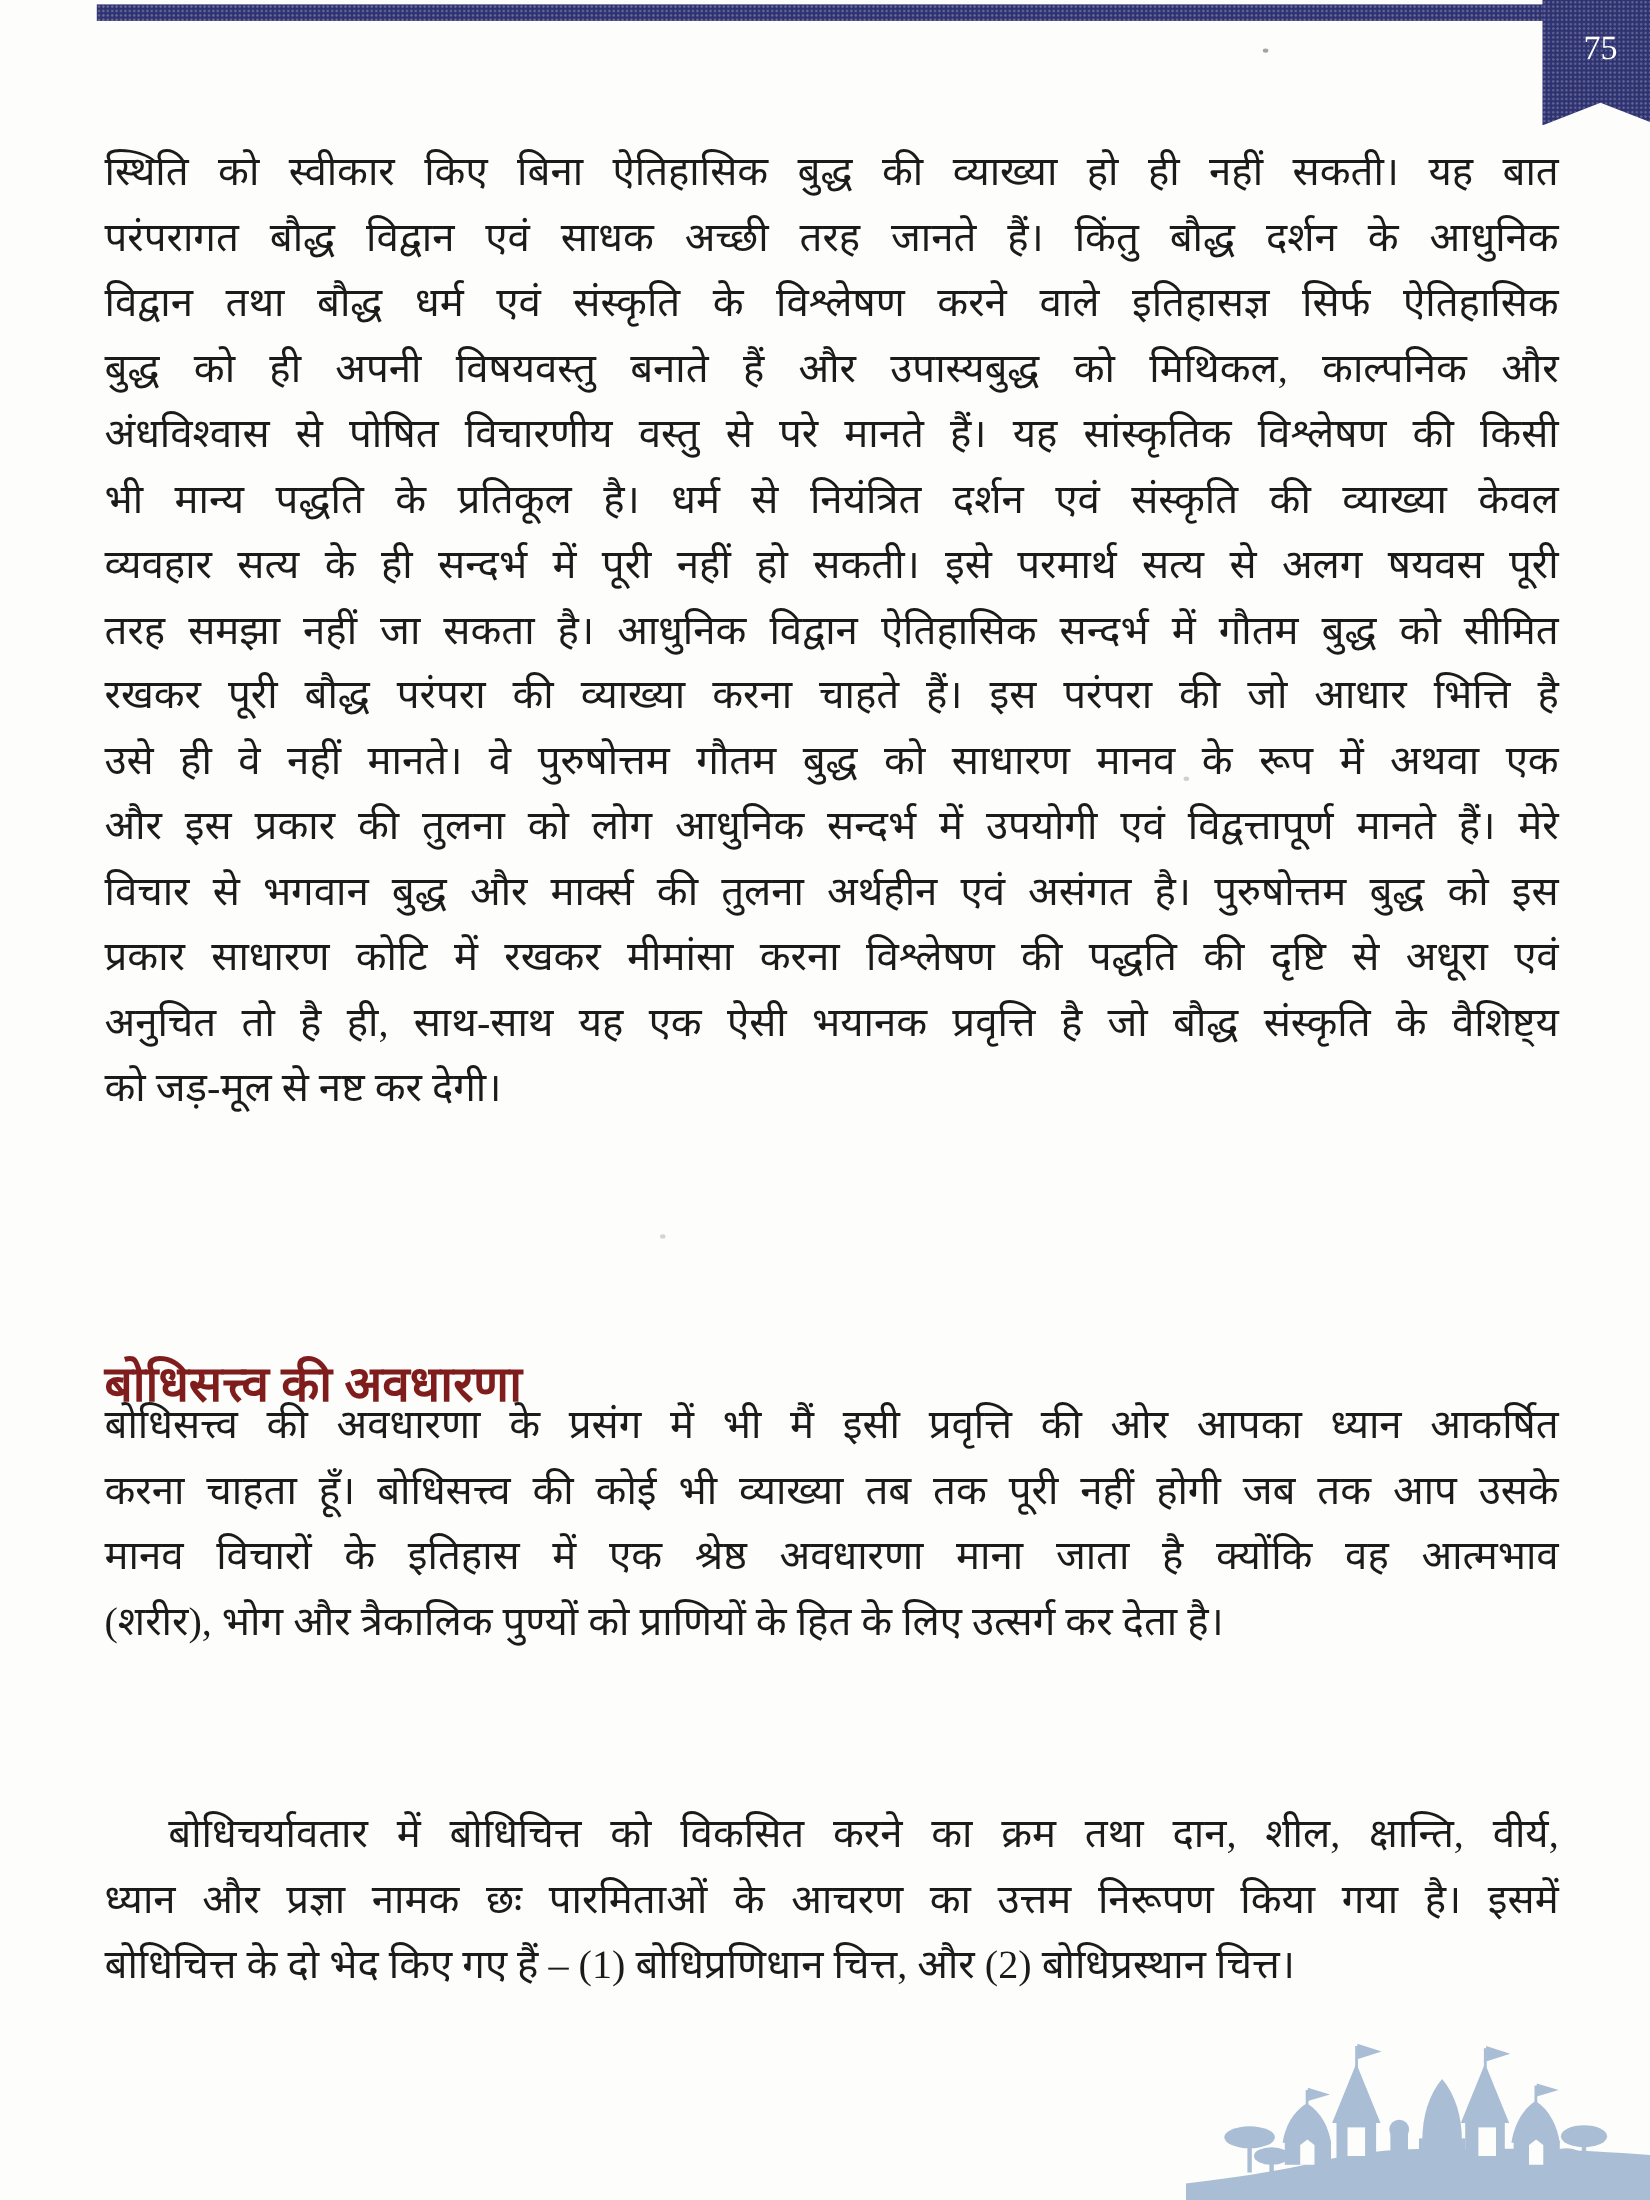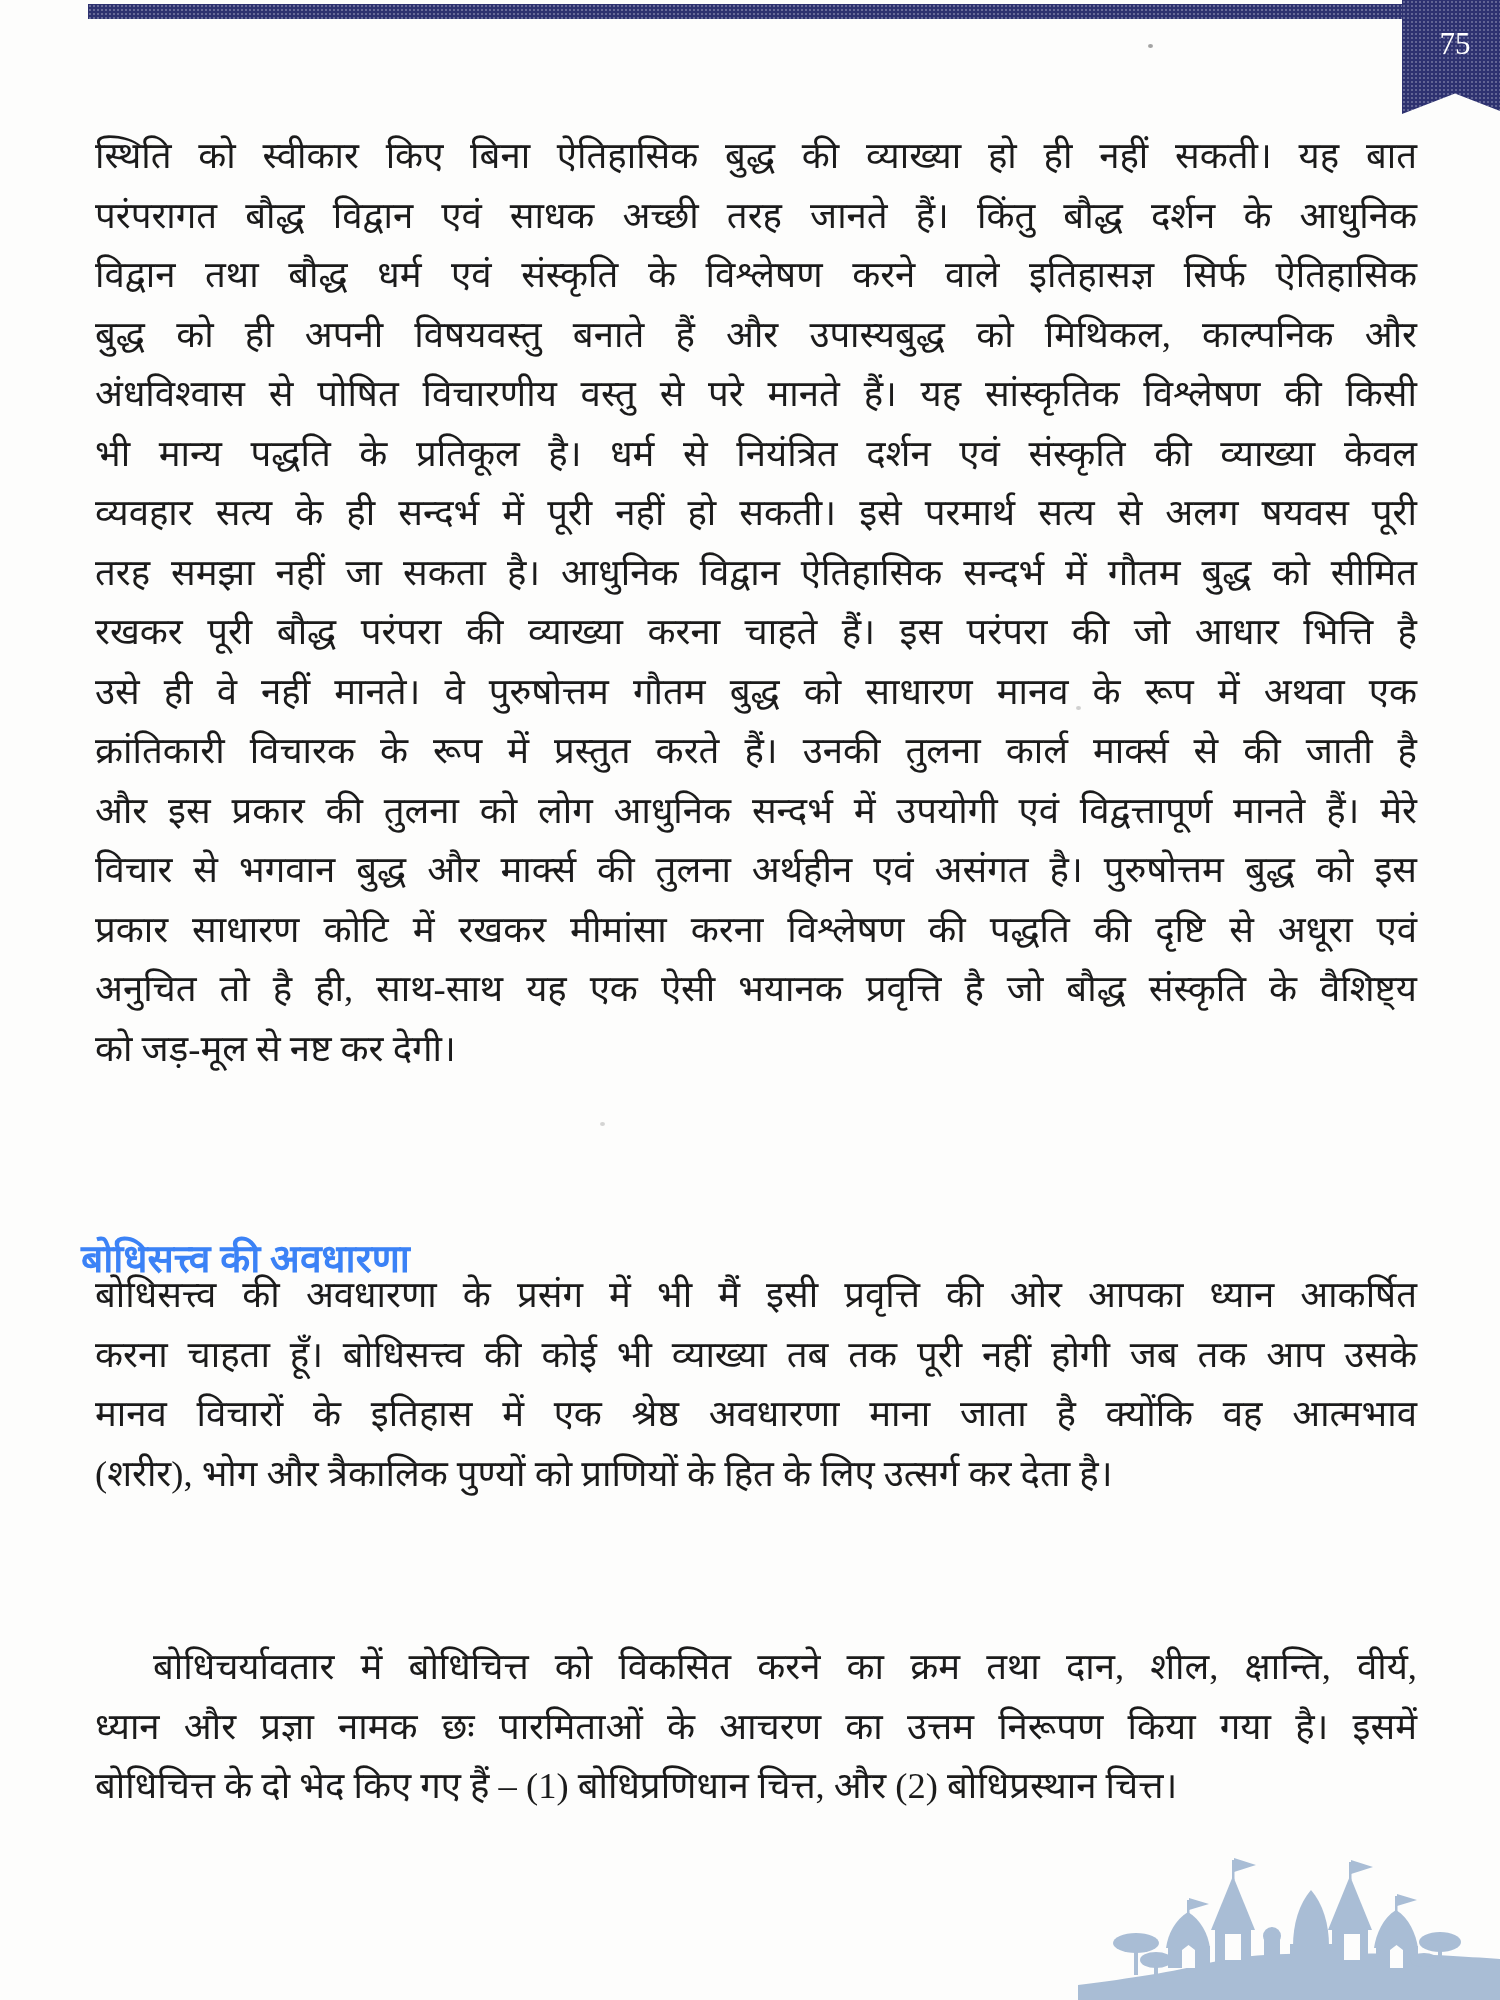--- a/index.html
+++ b/index.html
@@ -32,22 +32,22 @@
   .para{position:absolute;left:95px;width:1322px;}
   .line{
     height:59.5px;line-height:59.5px;font-size:36.5px;
     text-align:justify;text-align-last:justify;
     white-space:nowrap; 
     overflow:visible;
   }
   .line.last{text-align-last:left;}
   .line.indent{text-indent:58px;}
   .heading{
-    position:absolute;left:81px;top:1228px;width:1322px;
-    font-size:39px;font-weight:bold;line-height:62px;color:#3b82f6;
+    position:absolute;left:95px;top:1228px;width:1322px;
+    font-size:45px;font-weight:bold;line-height:62px;color:#7f1d1d;
   }
   
   .speck{position:absolute;width:5px;height:4px;border-radius:50%;background:#55555588;}
   
   .temple-art{position:absolute;left:1078px;top:1850px;width:422px;height:150px;}
 </style>
 </head>
 <body>
 
 <div class="top-bar"></div>
@@ -64,21 +64,20 @@
   <div class="line">स्थिति को स्वीकार किए बिना ऐतिहासिक बुद्ध की व्याख्या हो ही नहीं सकती। यह बात</div>
   <div class="line">परंपरागत बौद्ध विद्वान एवं साधक अच्छी तरह जानते हैं। किंतु बौद्ध दर्शन के आधुनिक</div>
   <div class="line">विद्वान तथा बौद्ध धर्म एवं संस्कृति के विश्लेषण करने वाले इतिहासज्ञ सिर्फ ऐतिहासिक</div>
   <div class="line">बुद्ध को ही अपनी विषयवस्तु बनाते हैं और उपास्यबुद्ध को मिथिकल, काल्पनिक और</div>
   <div class="line">अंधविश्वास से पोषित विचारणीय वस्तु से परे मानते हैं। यह सांस्कृतिक विश्लेषण की किसी</div>
   <div class="line">भी मान्य पद्धति के प्रतिकूल है। धर्म से नियंत्रित दर्शन एवं संस्कृति की व्याख्या केवल</div>
   <div class="line">व्यवहार सत्य के ही सन्दर्भ में पूरी नहीं हो सकती। इसे परमार्थ सत्य से अलग षयवस पूरी</div>
   <div class="line">तरह समझा नहीं जा सकता है। आधुनिक विद्वान ऐतिहासिक सन्दर्भ में गौतम बुद्ध को सीमित</div>
   <div class="line">रखकर पूरी बौद्ध परंपरा की व्याख्या करना चाहते हैं। इस परंपरा की जो आधार भित्ति है</div>
   <div class="line">उसे ही वे नहीं मानते। वे पुरुषोत्तम गौतम बुद्ध को साधारण मानव के रूप में अथवा एक</div>
-  <div class="line">क्रांतिकारी विचारक के रूप में प्रस्तुत करते हैं। उनकी तुलना कार्ल मार्क्स से की जाती है</div>
   <div class="line">और इस प्रकार की तुलना को लोग आधुनिक सन्दर्भ में उपयोगी एवं विद्वत्तापूर्ण मानते हैं। मेरे</div>
   <div class="line">विचार से भगवान बुद्ध और मार्क्स की तुलना अर्थहीन एवं असंगत है। पुरुषोत्तम बुद्ध को इस</div>
   <div class="line">प्रकार साधारण कोटि में रखकर मीमांसा करना विश्लेषण की पद्धति की दृष्टि से अधूरा एवं</div>
   <div class="line">अनुचित तो है ही, साथ-साथ यह एक ऐसी भयानक प्रवृत्ति है जो बौद्ध संस्कृति के वैशिष्ट्य</div>
   <div class="line last">को जड़-मूल से नष्ट कर देगी।</div>
 </div>
 
 <div class="heading">बोधिसत्त्व की अवधारणा</div>
 
 <div class="para" style="top:1265px">

